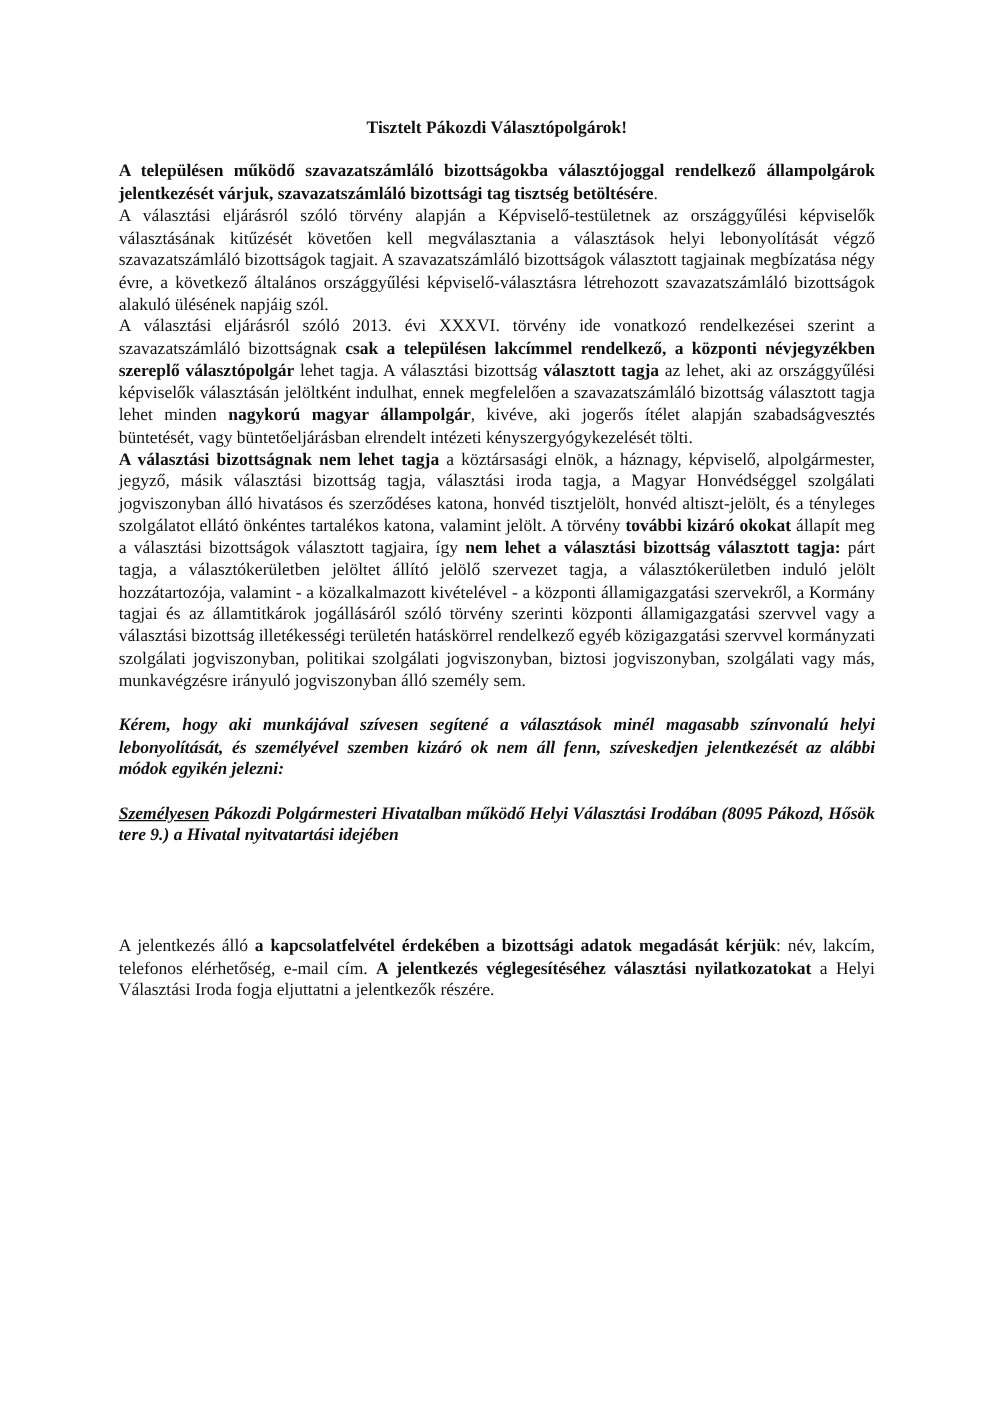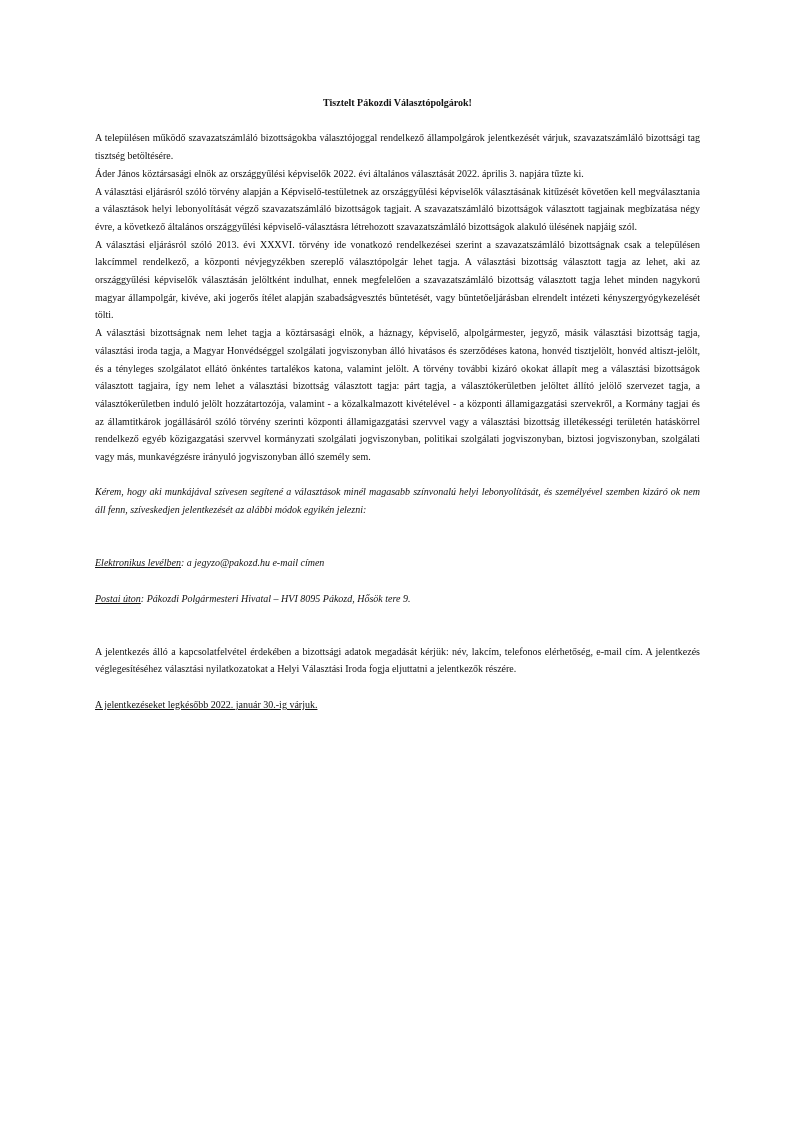--- a/index.html
+++ b/index.html
@@ -1,62 +1,59 @@
 <!DOCTYPE html>
 <html><head>
   <meta charset="utf-8">
   <style>
     html, body { margin: 0; padding: 0; background: #ffffff; }
     body { width: 794px; height: 1123px; position: relative; overflow: hidden; }
     .page {
       position: absolute; left: 95px; top: 94px; width: 605px;
       font-family: "Liberation Serif", "DejaVu Serif", serif;
-      font-size: 10px; line-height: 17.7px; color: #111111;
+      font-size: 14px; line-height: 17.7px; color: #111111;
     }
     .title { text-align: center; font-weight: bold; margin: 0 0 17.7px 0; }
     p { margin: 0; text-align: justify; }
     .gap { height: 17.7px; }
-    b { font-weight: normal; }
-    .it { font-style: italic; font-weight: normal; }
+    b { font-weight: bold; }
+    .it { font-style: italic; font-weight: bold; }
     u { text-decoration: underline; }
   </style>
 </head>
 <body>
 
 <div class="page">
   <p class="title">Tisztelt Pákozdi Választópolgárok!</p>
 
   <p><b>A településen működő szavazatszámláló bizottságokba választójoggal rendelkező állampolgárok jelentkezését várjuk, szavazatszámláló bizottsági tag tisztség betöltésére</b><span>.</span></p>
 
-  <p>Áder János köztársasági elnök az országgyűlési képviselők 2022. évi általános választását 2022. április 3. napjára tűzte ki.</p>
 
   <p>A választási eljárásról szóló törvény alapján a Képviselő-testületnek az országgyűlési képviselők választásának kitűzését követően kell megválasztania a választások helyi lebonyolítását végző szavazatszámláló bizottságok tagjait. A szavazatszámláló bizottságok választott tagjainak megbízatása négy évre, a következő általános országgyűlési képviselő-választásra létrehozott szavazatszámláló bizottságok alakuló ülésének napjáig szól.</p>
 
   <p><span>A választási eljárásról szóló 2013. évi XXXVI. törvény ide vonatkozó rendelkezései szerint a szavazatszámláló bizottságnak </span><b>csak a településen lakcímmel rendelkező, a központi névjegyzékben szereplő választópolgár</b><span> lehet tagja. A választási bizottság </span><b>választott tagja</b><span> az lehet, aki az országgyűlési képviselők választásán jelöltként indulhat, ennek megfelelően a szavazatszámláló bizottság választott tagja lehet minden </span><b>nagykorú magyar állampolgár</b><span>, kivéve, aki jogerős ítélet alapján szabadságvesztés büntetését, vagy büntetőeljárásban elrendelt intézeti kényszergyógykezelését tölti.</span></p>
 
   <p><b>A választási bizottságnak nem lehet tagja</b><span> a köztársasági elnök, a háznagy, képviselő, alpolgármester, jegyző, másik választási bizottság tagja, választási iroda tagja, a Magyar Honvédséggel szolgálati jogviszonyban álló hivatásos és szerződéses katona, honvéd tisztjelölt, honvéd altiszt-jelölt, és a tényleges szolgálatot ellátó önkéntes tartalékos katona, valamint jelölt. A törvény </span><b>további kizáró okokat</b><span> állapít meg a választási bizottságok választott tagjaira, így </span><b>nem lehet a választási bizottság választott tagja:</b><span> párt tagja, a választókerületben jelöltet állító jelölő szervezet tagja, a választókerületben induló jelölt hozzátartozója, valamint - a közalkalmazott kivételével - a központi államigazgatási szervekről, a Kormány tagjai és az államtitkárok jogállásáról szóló törvény szerinti központi államigazgatási szervvel vagy a választási bizottság illetékességi területén hatáskörrel rendelkező egyéb közigazgatási szervvel kormányzati szolgálati jogviszonyban, politikai szolgálati jogviszonyban, biztosi jogviszonyban, szolgálati vagy más, munkavégzésre irányuló jogviszonyban álló személy sem.</span></p>
 
   <div class="gap"></div>
 
   <p class="it">Kérem, hogy aki munkájával szívesen segítené a választások minél magasabb színvonalú helyi lebonyolítását, és személyével szemben kizáró ok nem áll fenn, szíveskedjen jelentkezését az alábbi módok egyikén jelezni:</p>
 
   <div class="gap"></div>
 
+  <p class="it"><u>Személyesen</u><span> </span><span>Pákozdi Polgármesteri Hivatalban működő Helyi Választási Irodában (8095 Pákozd, Hősök tere 9.) a Hivatal nyitvatartási idejében</span></p>
 
   <div class="gap"></div>
 
-  <p class="it"><u>Elektronikus levélben</u><span>: </span><span>a jegyzo@pakozd.hu e-mail címen</span></p>
 
   <div class="gap"></div>
 
-  <p class="it"><u>Postai úton</u><span>: </span><span>Pákozdi Polgármesteri Hivatal – HVI 8095 Pákozd, Hősök tere 9.</span></p>
 
   <div class="gap"></div>
 
 
   <div class="gap"></div>
 
   <p><span>A jelentkezés álló </span><b>a kapcsolatfelvétel érdekében a bizottsági adatok megadását kérjük</b><span>: név, lakcím, telefonos elérhetőség, e-mail cím. </span><b>A jelentkezés véglegesítéséhez választási nyilatkozatokat</b><span> a Helyi Választási Iroda fogja eljuttatni a jelentkezők részére.</span></p>
 
   <div class="gap"></div>
 
-  <p><b><u>A jelentkezéseket legkésőbb 2022. január 30.-ig várjuk.</u></b></p>
 </div>
 
 </body></html>

